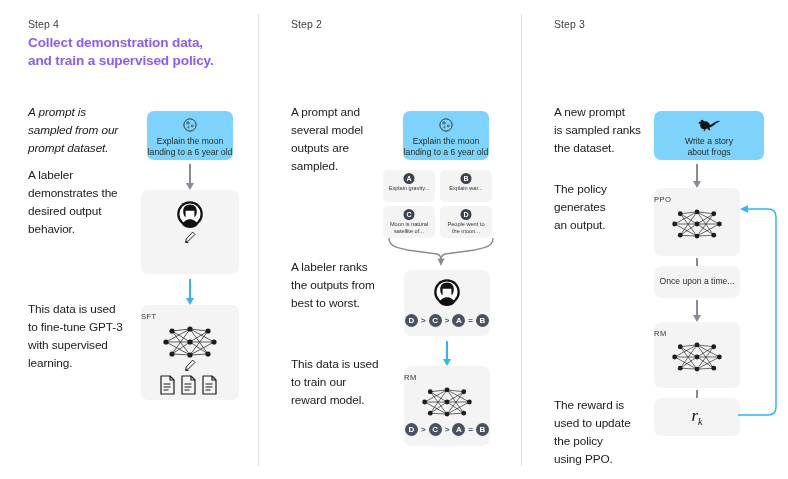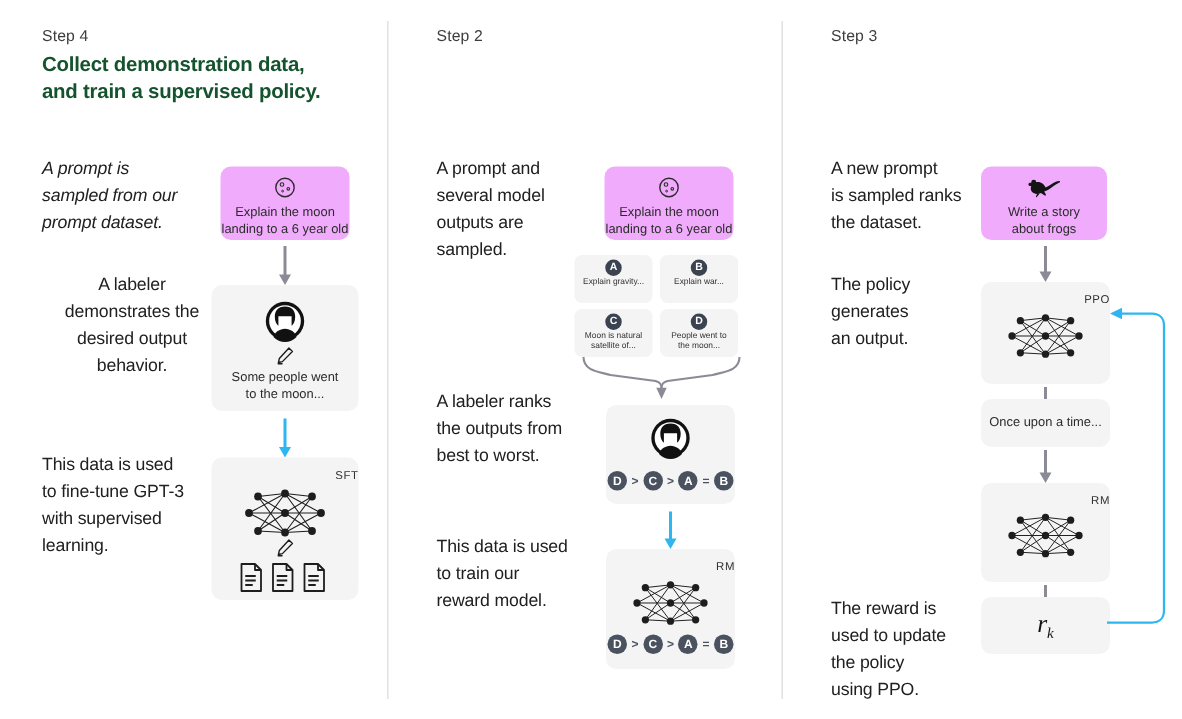--- a/index.html
+++ b/index.html
@@ -11,30 +11,30 @@
   }
   .col{position:absolute;top:0;width:262px;height:479px;}
   .col1{left:0;}
   .col2{left:263px;}
   .col3{left:526px;}
   .divider{position:absolute;top:14px;width:1px;height:452px;background:#e2e2e2;}
   .div1{left:258px;}
   .div2{left:521px;}
 
   .step-label{position:absolute;left:28px;top:18px;font-size:10.5px;color:#3d3d3d;letter-spacing:.1px;}
-  .step-title{position:absolute;left:28px;top:34px;font-size:13.6px;font-weight:bold;line-height:18px;color:#14532d;letter-spacing:-.15px;width:232px;}
+  .step-title{position:absolute;left:28px;top:34px;font-size:13.6px;font-weight:bold;line-height:18px;color:#8b5cf6;letter-spacing:-.15px;width:232px;}
 
   .body-text{position:absolute;left:28px;font-size:11.8px;line-height:18px;color:#202020;width:120px;letter-spacing:-.1px;}
 
   
   .box{position:absolute;box-sizing:border-box;border-radius:7px;}
-  .box-blue{background:#f0abfc;}
+  .box-blue{background:#7dd3fc;}
   .box-grey{background:#f4f4f4;}
   .box-cap{position:absolute;left:0;right:0;text-align:center;font-size:8.6px;line-height:11px;color:#2b2b2b;}
-  .net-cap{position:absolute;left:0;right:0;text-align:right;font-size:7.6px;color:#333;letter-spacing:.4px;}
+  .net-cap{position:absolute;left:0;right:0;text-align:left;font-size:7.6px;color:#333;letter-spacing:.4px;}
 
   
   .arrow{position:absolute;width:2px;background:#8b8b96;}
   .arrow::after{content:"";position:absolute;left:-3px;bottom:-6px;border-left:4px solid transparent;border-right:4px solid transparent;border-top:7px solid #8b8b96;}
   .arrow.blue{background:#2eb6f0;}
   .arrow.blue::after{border-top-color:#2eb6f0;}
 
   .brace{position:absolute;}
 
   
@@ -61,21 +61,21 @@
 
 <div class="col col1">
 
   <div class="step-label">Step 4</div>
   <div class="step-title" style="white-space:pre-line;">Collect demonstration data,
 and train a supervised policy.</div>
 
   <div class="body-text" style="top:103px;white-space:pre-line;font-style:italic;">A prompt is
 sampled from our
 prompt dataset.</div>
-  <div class="body-text" style="top:180px;white-space:pre-line;text-align:center;">A labeler
+  <div class="body-text" style="top:166px;white-space:pre-line;">A labeler
 demonstrates the
 desired output
 behavior.</div>
   <div class="body-text" style="top:300px;white-space:pre-line;">This data is used
 to fine-tune GPT-3
 with supervised
 learning.</div>
 
   <div class="box box-blue" style="left:147px;top:111px;width:86px;height:49px;">
     <div style="position:absolute;left:0;right:0;top:6px;text-align:center;">
@@ -101,22 +101,20 @@
         <path d="M20 26.5 c-4.5 0 -8.5 3 -9.6 6.8 a13.2 13.2 0 0 0 19.2 0 C28.5 29.5 24.5 26.5 20 26.5 z" fill="#111"></path>
         <circle cx="20" cy="21" r="4.6" fill="#fff"></circle>
       </svg>
     </div>
     <div style="position:absolute;left:0;right:0;top:40px;text-align:center;">
       <svg width="14" height="14" viewBox="0 0 24 24" style="margin:0 auto;">
         <path d="M16.5 3.5 L20.5 7.5 L9 19 L4.5 20 L5.5 15.5 Z" fill="none" stroke="#1d1d1d" stroke-width="1.6" stroke-linejoin="round"></path>
         <path d="M4.2 21.4 L8.6 21.4" stroke="#1d1d1d" stroke-width="1.6" stroke-linecap="round"></path>
       </svg>
     </div>
-    <div class="box-cap" style="top:56px;white-space:pre-line;">Some people went
-to the moon...</div>
   </div>
 
   <div class="arrow blue" style="left:189px;top:279px;height:20px;"></div>
 
   <div class="box box-grey" style="left:141px;top:305px;width:98px;height:95px;">
     <div class="net-cap" style="top:7px;">SFT</div>
     <div style="position:absolute;left:0;right:0;top:19px;text-align:center;">
       <svg width="58" height="36" viewBox="0 0 58 36" style="margin:0 auto;">
         <g stroke="#1d1d1d" stroke-width="0.7" fill="none">
           <path d="M11 7 L29 5 M11 7 L29 18 M11 7 L29 31"></path>
@@ -286,21 +284,21 @@
 is sampled ranks
 the dataset.</div>
   <div class="body-text" style="top:180px;white-space:pre-line;">The policy
 generates
 an output.</div>
   <div class="body-text" style="top:396px;white-space:pre-line;">The reward is
 used to update
 the policy
 using PPO.</div>
 
-  <div class="box box-blue" style="left:128px;top:111px;width:84px;height:49px;">
+  <div class="box box-blue" style="left:128px;top:111px;width:110px;height:49px;">
     <div style="position:absolute;left:0;right:0;top:6px;text-align:center;">
       <svg width="22" height="15" viewBox="0 0 28 18" style="margin:0 auto;">
         <path d="M4.5 6.5 C3 5.2 1.2 5.4 0.8 6.6 C0.4 7.8 1.8 8.6 3.2 8.3
                  C2.2 10.6 3 13.4 5.6 14.6 C7.4 15.4 9.6 15.2 11.4 14.2
                  L14.6 16.4 C15.2 16.8 16 16.2 15.6 15.5 L14.2 13.1
                  C16.4 12.4 18.8 11 21 9.3 C23.4 7.4 25.6 5.8 27.2 5.3
                  C27.9 5.1 27.8 4.2 27.1 4.2 C24.6 4.2 22.4 5.4 20.2 6.9
                  C18.6 8 17 9 15.4 9.6 C14.6 7.6 13 6 11 5.3
                  C9 4.6 6.6 4.9 4.5 6.5 Z" fill="#141414"></path>
         <circle cx="5.3" cy="5.2" r="2.1" fill="#141414"></circle>

